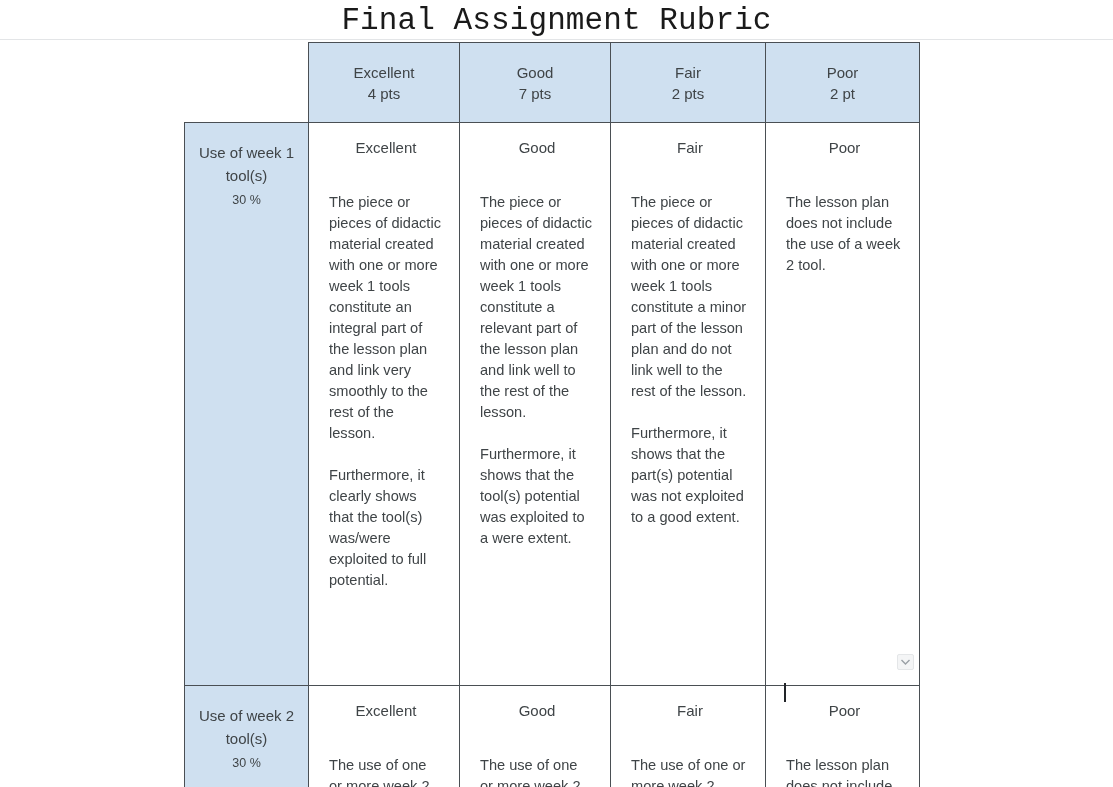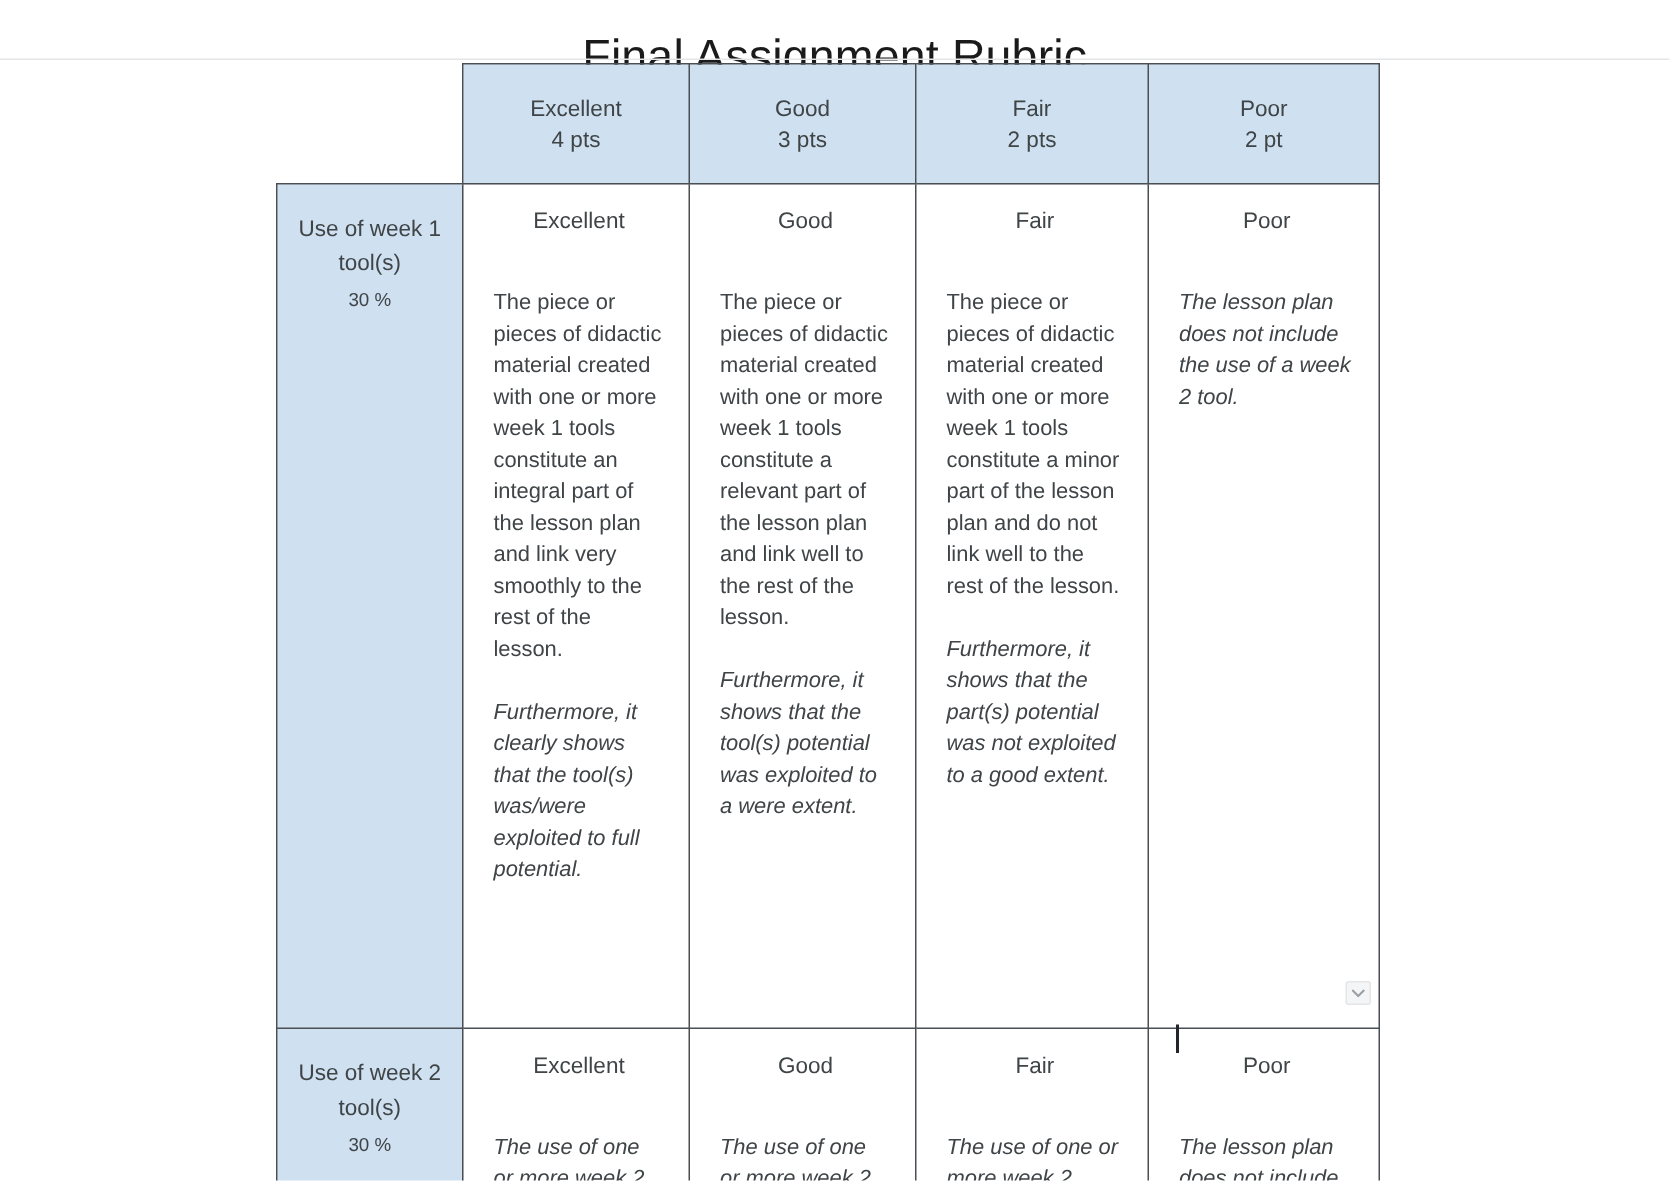--- a/index.html
+++ b/index.html
@@ -22,22 +22,23 @@
     position: absolute;
     left: 0;
     top: 0;
     width: 1113px;
     text-align: center;
     font-size: 31px;
     font-weight: 400;
     line-height: 38px;
     color: #1a1a1a;
     letter-spacing: 0.1px;
-    padding-top: 19px;
+    padding-top: 2px;
     box-sizing: border-box;
+    font-family: Liberation Mono, monospace;
   }
 
   
   .top-rule {
     position: absolute;
     left: 0;
     top: 39px;
     width: 1113px;
     height: 1px;
     background: #e3e5e7;
@@ -112,21 +113,21 @@
   }
   td.cell .cell-title {
     display: block;
     text-align: center;
     margin-bottom: 34px;
     font-size: 15px;
   }
   td.cell p {
     margin: 0 0 21px 0;
   }
-  td.cell p:last-child { margin-bottom: 0; font-style: italic; }
+  td.cell p:last-child { margin-bottom: 0; }
 
   
   tr.row-1 td { height: 534px; }
   tr.row-2 td { height: 200px; }
 
   
   .caret {
     position: absolute;
     left: 784px;
     top: 683px;
@@ -172,21 +173,21 @@
       <tr>
         <th class="corner"></th>
 
         <th class="rating-head">
           <span class="rh-name">Excellent</span>
           <span class="rh-pts">4 pts</span>
         </th>
 
         <th class="rating-head">
           <span class="rh-name">Good</span>
-          <span class="rh-pts">3 pts</span>
+          <span class="rh-pts">7 pts</span>
         </th>
 
         <th class="rating-head">
           <span class="rh-name">Fair</span>
           <span class="rh-pts">2 pts</span>
         </th>
 
         <th class="rating-head">
           <span class="rh-name">Poor</span>
           <span class="rh-pts">2 pt</span>

